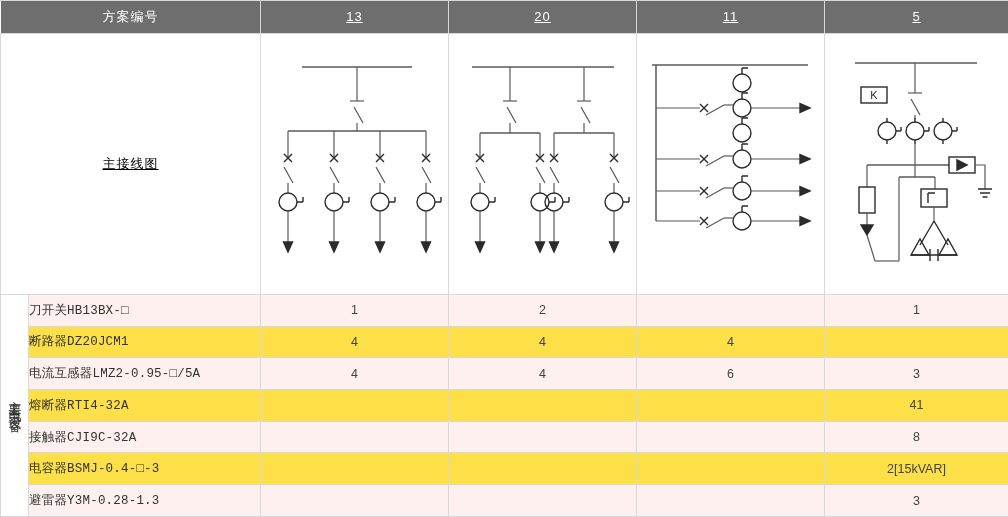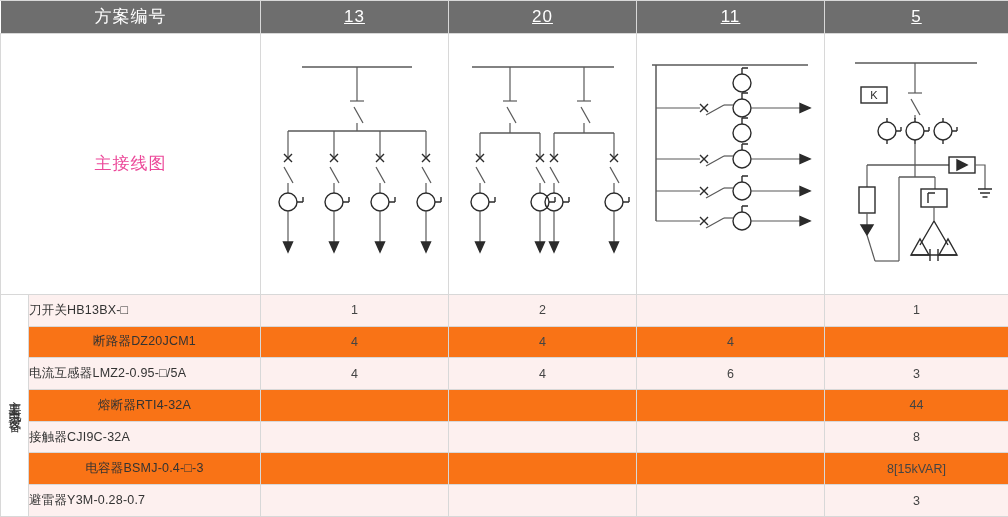--- a/index.html
+++ b/index.html
@@ -23,21 +23,21 @@
   }
   table.sheet td, table.sheet th {
     border: 1px solid #d8d8d8;
     padding: 0;
     margin: 0;
   }
   
   .hdr {
     background: #6e6e6e;
     color: #ffffff;
-    font-size: 17px;
+    font-size: 13px;
     font-weight: normal;
     text-align: center;
     vertical-align: middle;
     height: 32px;
     border: 1px solid #6e6e6e;
     letter-spacing: 1px;
   }
   .hdr.first { border-left: 1px solid #ffffff; }
   .hdr-sep { border-left: 1px solid #ffffff; text-decoration: underline; }
   
@@ -54,51 +54,53 @@
   .vlabel .stack {
     writing-mode: vertical-rl;
     text-orientation: upright;
     letter-spacing: 4px;
     display: inline-block;
   }
   
   .diag-label {
     text-align: center;
     vertical-align: middle;
-    font-size: 17px;
-    color: #ec4899;
+    font-size: 13px;
+    color: #000000;
     background: #ffffff;
     letter-spacing: 1px;
+    text-decoration: underline;
   }
   .diag-cell {
     background: #ffffff;
     vertical-align: middle;
     text-align: center;
     height: 255px;
   }
   .diag-cell svg { display: block; margin: 0 auto; }
   
   .rowlabel {
     font-size: 12.5px;
     color: #333333;
     padding-left: 14px;
     vertical-align: middle;
     height: 31px;
     text-align: left;
     letter-spacing: 0.2px;
+    font-family: Liberation Mono, monospace;
   }
   .val {
     text-align: center;
     vertical-align: middle;
     font-size: 12.5px;
     color: #444444;
     height: 31px;
   }
   tr.odd .rowlabel, tr.odd .val { background: #fdf0ef; }
-  tr.even .rowlabel, tr.even .val { background: #f97316; text-align: center; }
+  tr.even .rowlabel, tr.even .val { background: #fde047; }
   .line { stroke: #595959; stroke-width: 1.5; fill: none; }
   .thin { stroke: #595959; stroke-width: 1.2; fill: none; }
   .sym  { stroke: #2b2b2b; stroke-width: 1.4; fill: none; }
   .symf { stroke: #2b2b2b; stroke-width: 1.4; fill: #2b2b2b; }
   .boxtxt { font-family: "Liberation Sans", sans-serif; font-size: 11px; fill: #2b2b2b; }
 </style>
 </head>
 <body>
 
 <div id="page">
@@ -398,38 +400,38 @@
     <td class="val">4</td>
     <td class="val">4</td>
     <td class="val">6</td>
     <td class="val">3</td>
   </tr>
   <tr class="even">
     <td class="rowlabel">熔断器RTI4-32A</td>
     <td class="val"></td>
     <td class="val"></td>
     <td class="val"></td>
-    <td class="val">44</td>
+    <td class="val">41</td>
   </tr>
   <tr class="odd">
     <td class="rowlabel">接触器CJI9C-32A</td>
     <td class="val"></td>
     <td class="val"></td>
     <td class="val"></td>
     <td class="val">8</td>
   </tr>
   <tr class="even">
     <td class="rowlabel">电容器BSMJ-0.4-□-3</td>
     <td class="val"></td>
     <td class="val"></td>
     <td class="val"></td>
-    <td class="val">8[15kVAR]</td>
+    <td class="val">2[15kVAR]</td>
   </tr>
   <tr class="odd">
-    <td class="rowlabel">避雷器Y3M-0.28-0.7</td>
+    <td class="rowlabel">避雷器Y3M-0.28-1.3</td>
     <td class="val"></td>
     <td class="val"></td>
     <td class="val"></td>
     <td class="val">3</td>
   </tr>
 
 </tbody>
     </table>
 </div>
 

